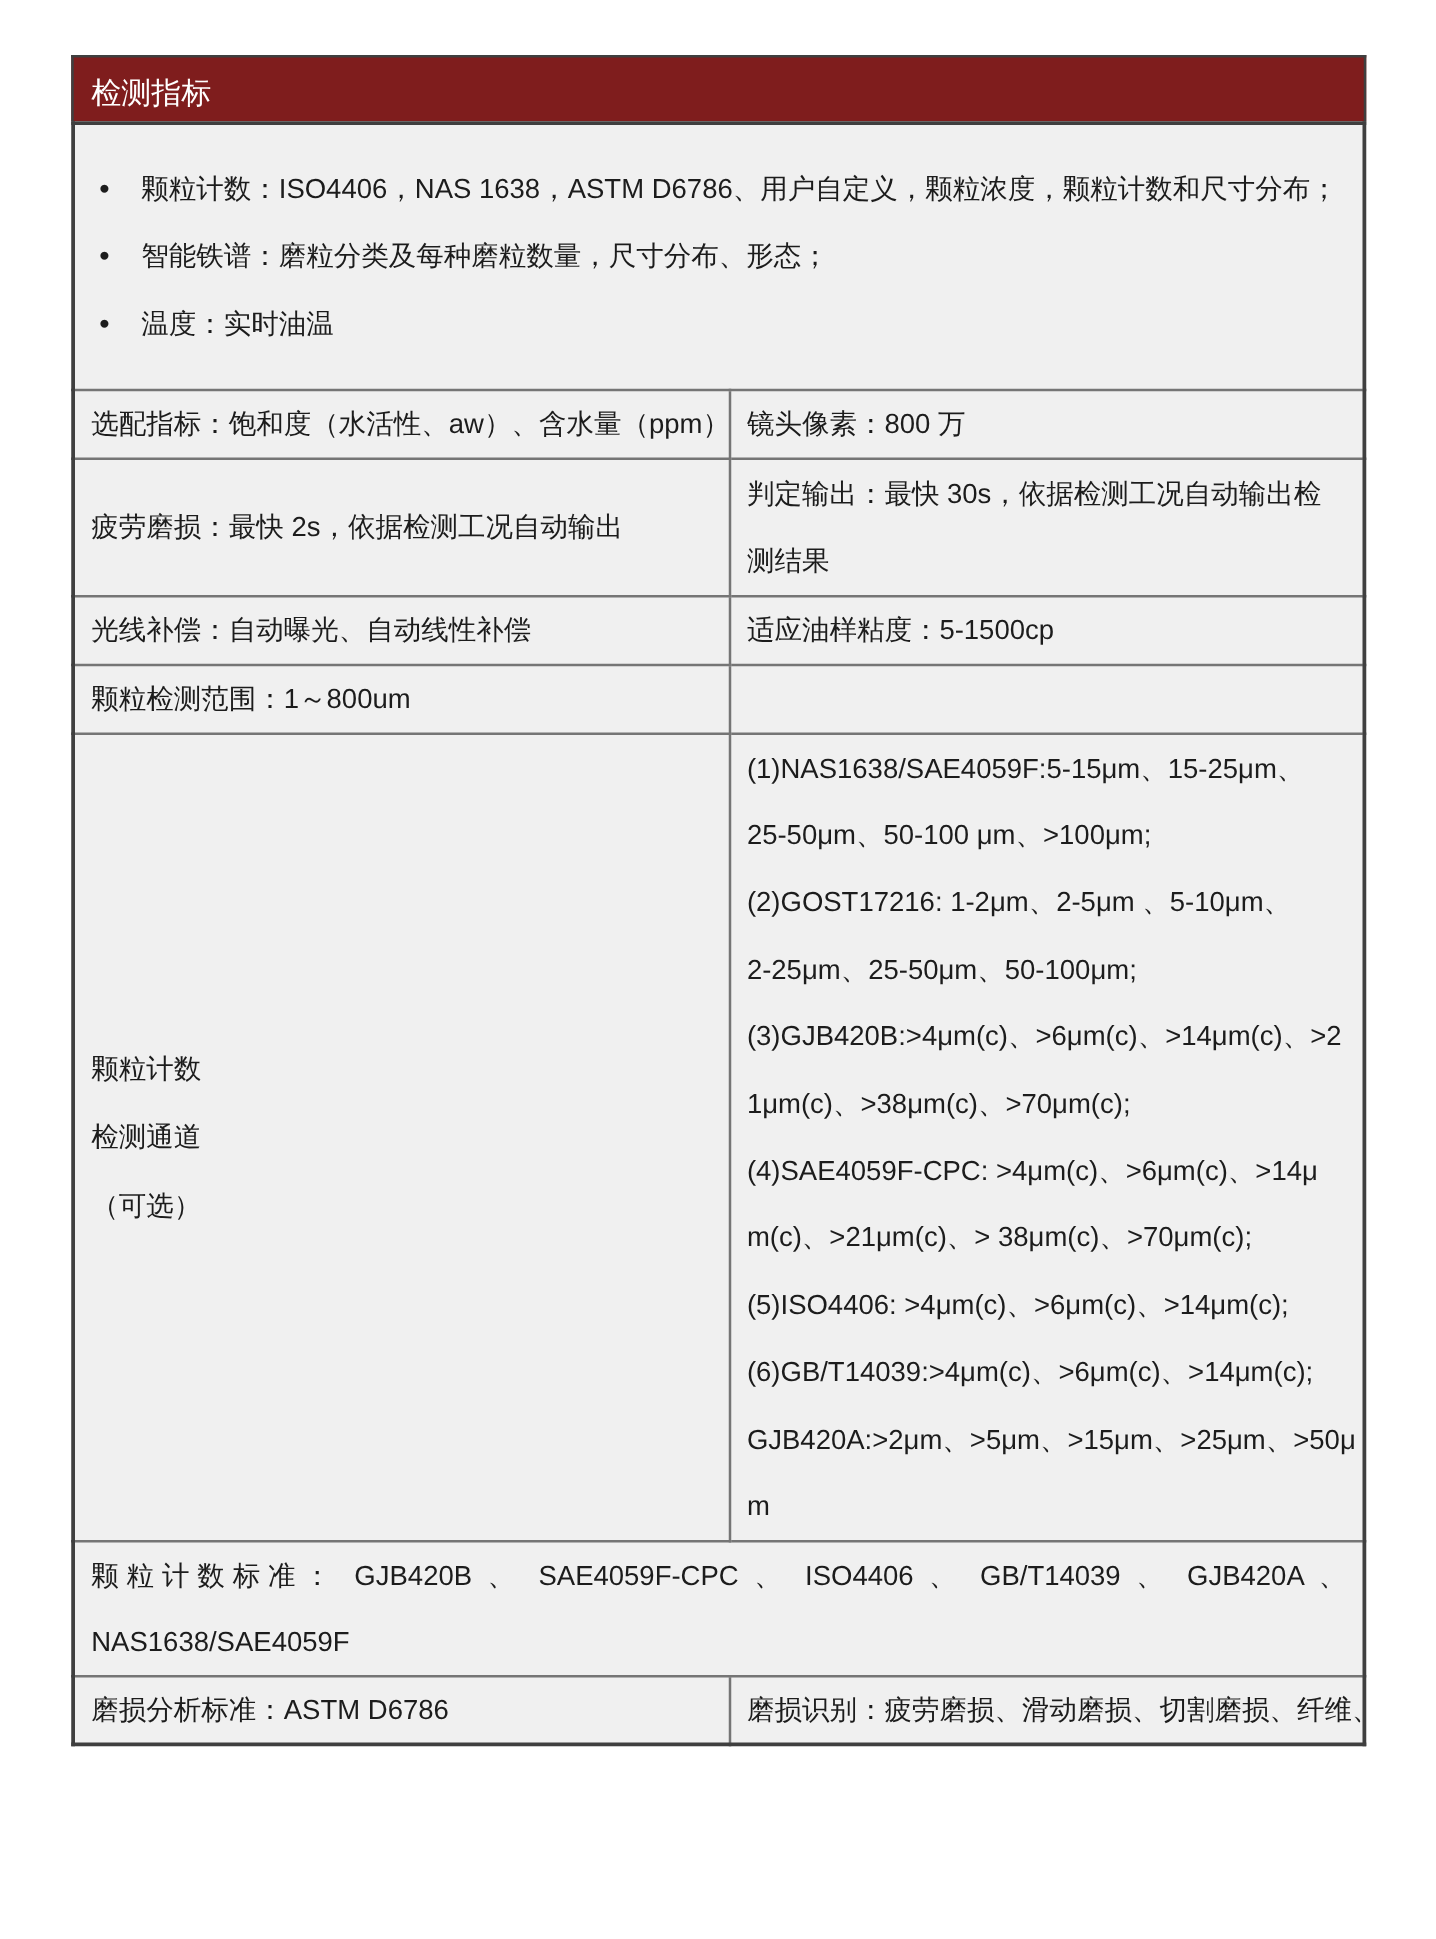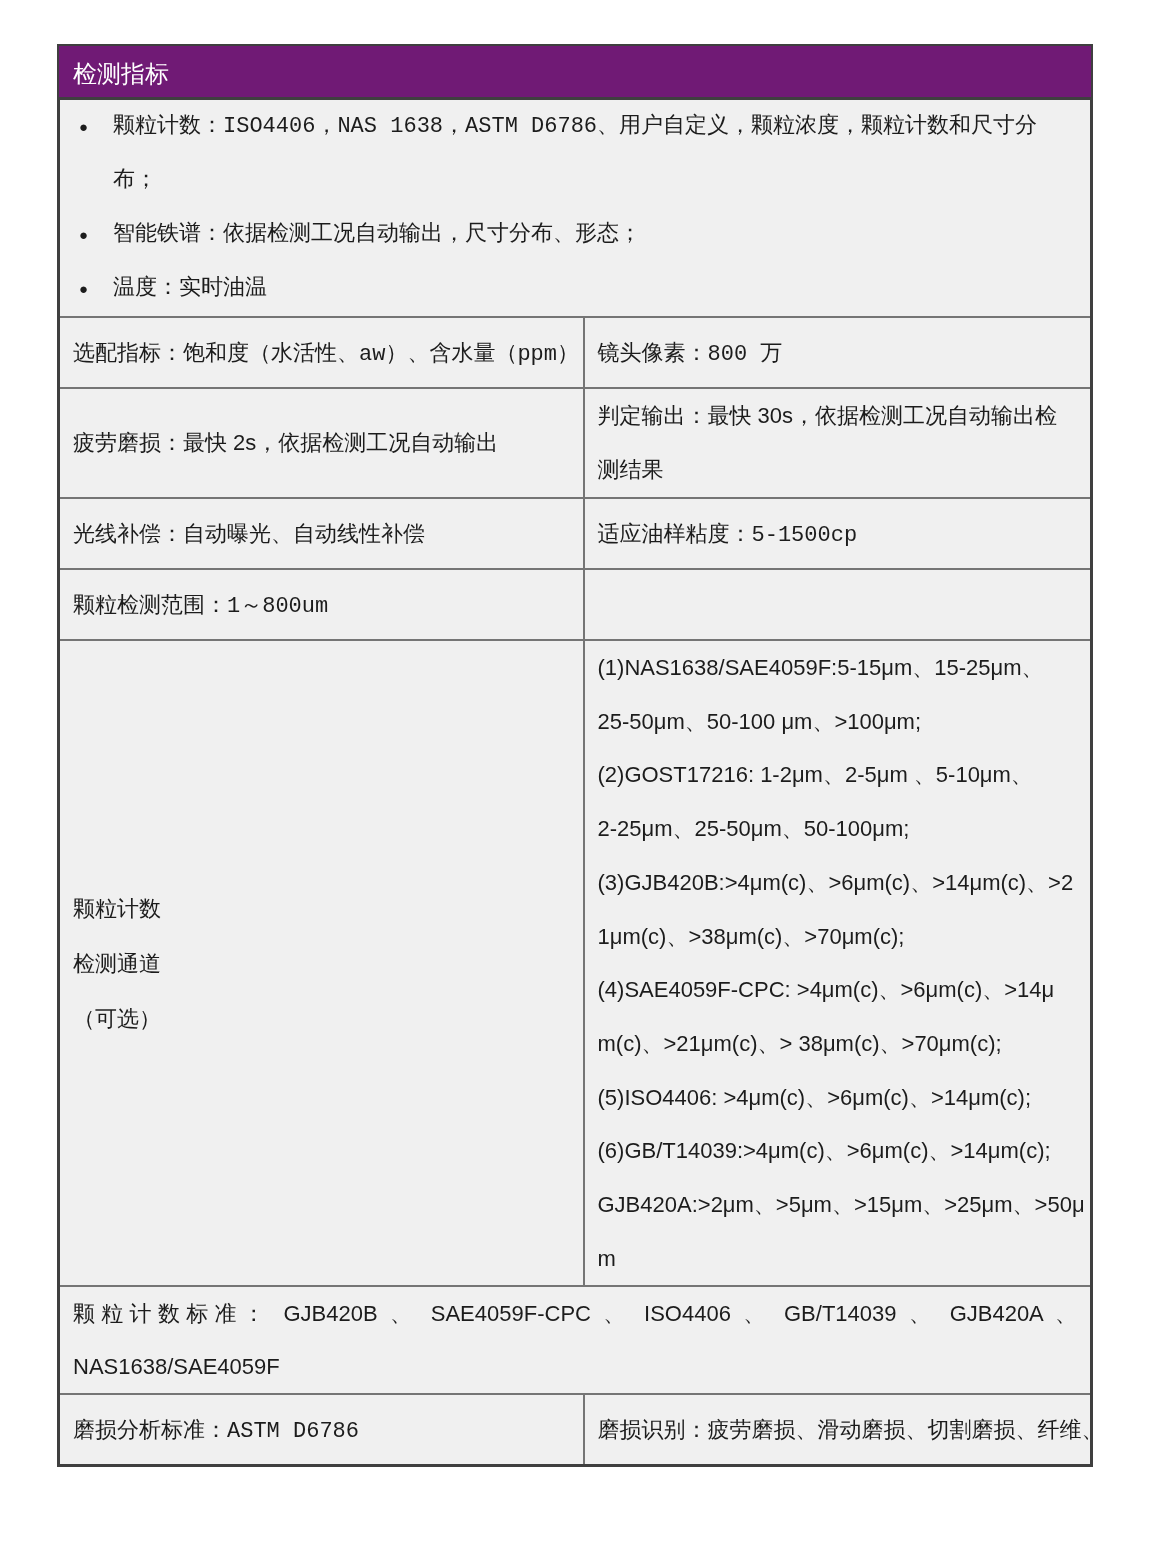--- a/index.html
+++ b/index.html
@@ -11,21 +11,21 @@
     color: #1c1c1c;
   }
   .panel {
     position: absolute;
     left: 57px; top: 44px;
     width: 1036px;
   }
   .panel-header {
     width: 100%;
     height: 53px;
-    background: #701a75;
+    background: #7f1d1d;
     border: 2px solid #3f3f3f;
     border-bottom: none;
     color: #ffffff;
     font-size: 24px;
     display: flex;
     align-items: flex-end;
     padding: 0 14px 7px 14px;
   }
   table.spec {
     width: 100%;
@@ -38,34 +38,34 @@
   }
   table.spec td {
     border: 2px solid #757575;
     padding: 0 13px;
     vertical-align: middle;
     overflow: hidden;
   }
   col.c1 { width: 525px; }
   
   tr.r-bullets td { height: 213px; }
-  tr.r55 td  { height: 71px; font-family: Liberation Mono, monospace; }
+  tr.r55 td  { height: 55px; }
   tr.r56 td  { height: 56px; }
   tr.r108 td { height: 108px; }
   tr.r-channels td { height: 645px; }
   tr.r107 td { height: 107px; margin-left: 30px; }
 
   .bullet-row { display: flex; line-height: 54px; }
   .bullet-dot {
     flex: 0 0 40px;
     font-size: 15px;
     line-height: 54px;
     padding-left: 6px;
   }
-  .bullet-text { flex: 1; font-family: Liberation Mono, monospace; }
+  .bullet-text { flex: 1; }
 
   .wrap2 { line-height: 54px; }
 
   .line { line-height: 55px; white-space: nowrap; }
   .ch-line { line-height: 53.7px; white-space: nowrap; }
 
   .just-line {
     line-height: 53px;
     text-align: justify;
     text-align-last: justify;
@@ -91,21 +91,21 @@
     <tbody>
 
       <tr class="r-bullets">
         <td colspan="2">
           <div class="bullet-row">
             <span class="bullet-dot">●</span>
             <span class="bullet-text wrap2">颗粒计数：ISO4406，NAS 1638，ASTM D6786、用户自定义，颗粒浓度，颗粒计数和尺寸分布；</span>
           </div>
           <div class="bullet-row">
             <span class="bullet-dot">●</span>
-            <span class="bullet-text wrap2">智能铁谱：依据检测工况自动输出，尺寸分布、形态；</span>
+            <span class="bullet-text wrap2">智能铁谱：磨粒分类及每种磨粒数量，尺寸分布、形态；</span>
           </div>
           <div class="bullet-row">
             <span class="bullet-dot">●</span>
             <span class="bullet-text wrap2">温度：实时油温</span>
           </div>
         </td>
       </tr>
 
       <tr class="r55">
         <td class="nowrap">选配指标：饱和度（水活性、aw）、含水量（ppm）</td>

